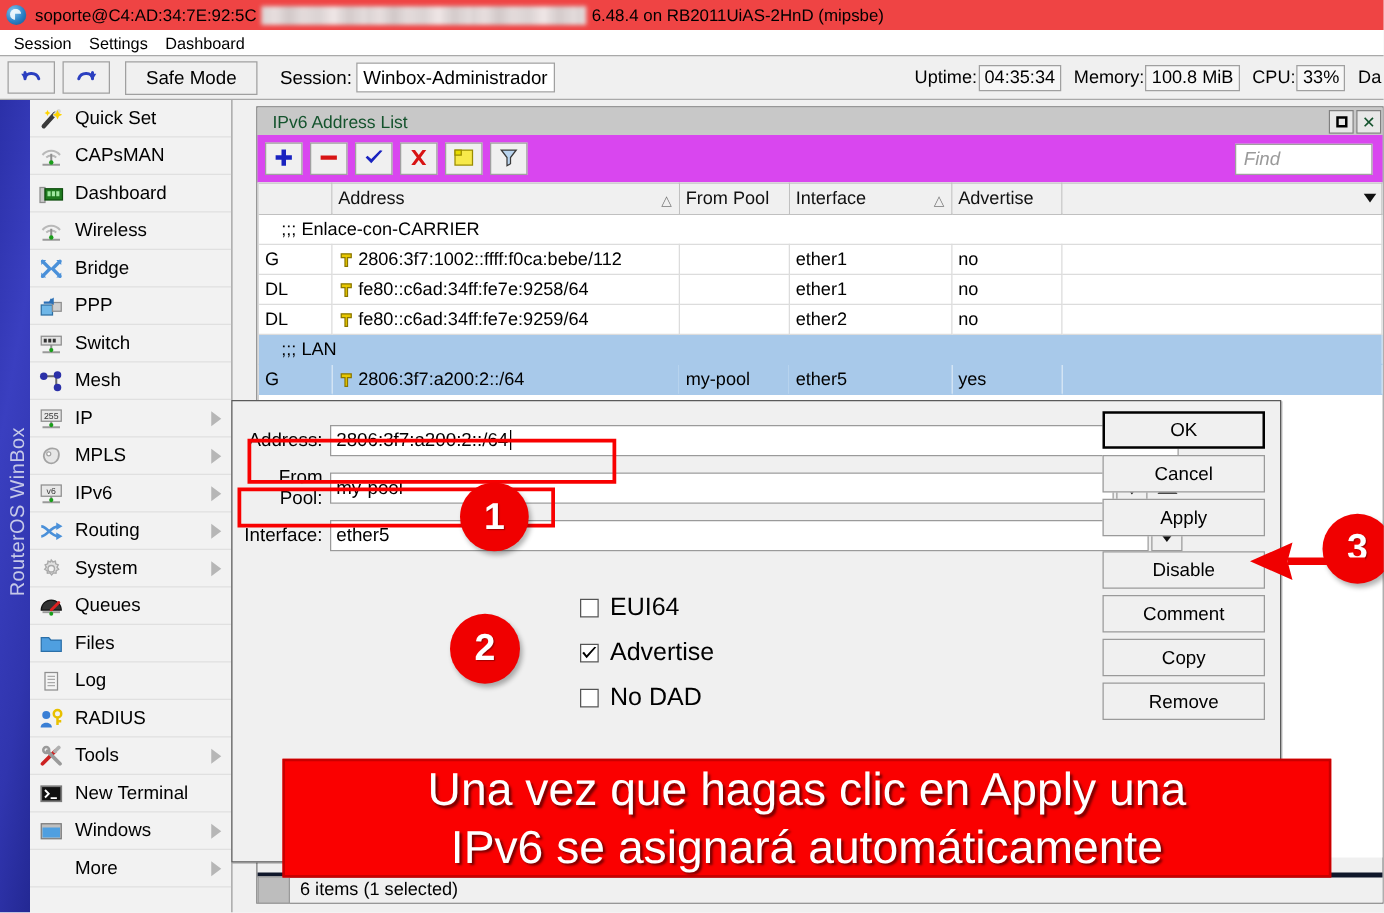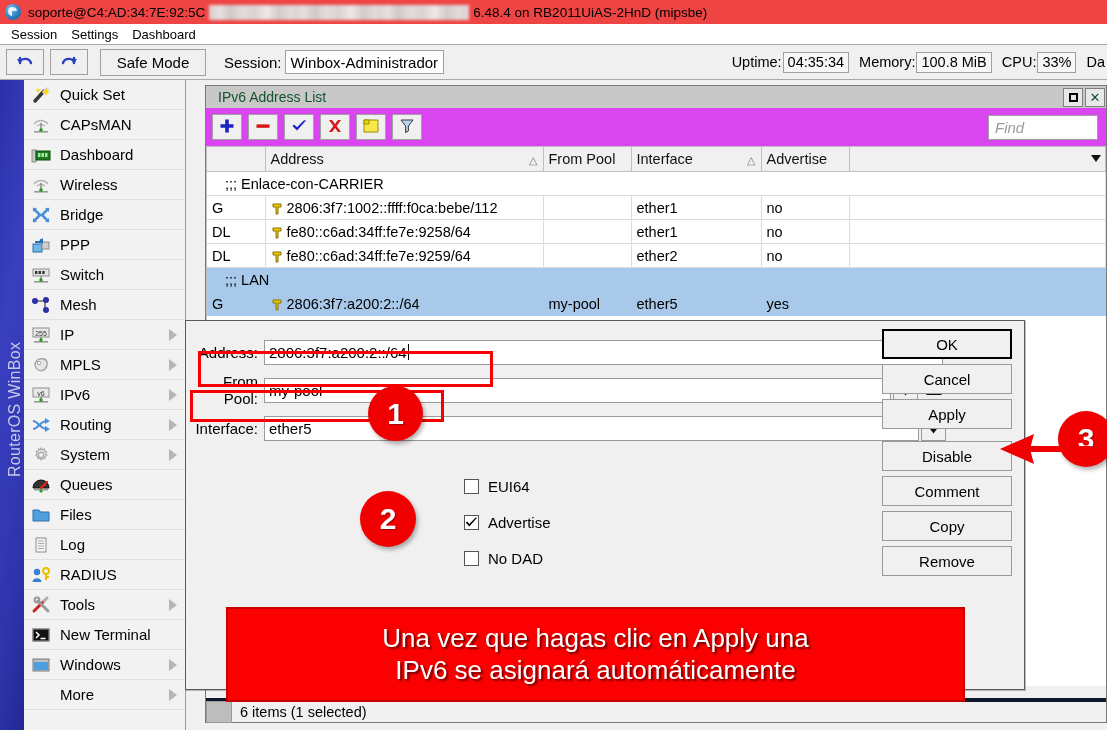--- a/index.html
+++ b/index.html
@@ -272,21 +272,21 @@
   }
 
   .chk-row {
     position: absolute; display: flex; align-items: center; height: 22px; left: 278px;
   }
   .chkbox {
     width: 15px; height: 15px; background: #fff; border: 1px solid #555;
     margin-right: 9px; display: flex; align-items: center; justify-content: center;
     flex: none; cursor: default;
   }
-  .chk-label { font-size: 15px; }
+  .chk-label { font-size: 20px; }
 
   .dlg-btns {
     position: absolute; right: 12px; top: 8px; width: 130px;
   }
   .dbtn {
     width: 130px; height: 30px; margin-bottom: 5px;
     background: #f0f0f0; border: 1px solid #9a9a9a;
     display: flex; align-items: center; justify-content: center;
     font-size: 15px; cursor: default;
   }
@@ -299,26 +299,26 @@
   }
   .circle-num {
     position: absolute; border-radius: 50%;
     background: #f00000;
     color: #fff; display: flex; align-items: center; justify-content: center;
     font-size: 30px; font-weight: bold;
     text-shadow: 1px 1px 1px rgba(0,0,0,.35);
     box-shadow: 2px 3px 4px rgba(0,0,0,.3);
   }
   .callout {
-    position: absolute; left: 226px; top: 607px; width: 739px; height: 95px;
+    position: absolute; left: 226px; top: 607px; width: 839px; height: 95px;
     background: #fa0000;
     border: 2px solid #c80000;
     color: #fff;
     display: flex; flex-direction: column; align-items: center; justify-content: center;
-    font-size: 26px; line-height: 1.22;
+    font-size: 37px; line-height: 1.22;
     text-shadow: 2px 2px 2px rgba(0,0,0,.55);
     text-align: center;
   }
   .arrow3 {
     position: absolute; left: 1000px; top: 432px; width: 95px; height: 34px;
   }
 </style>
 </head>
 <body>
 

